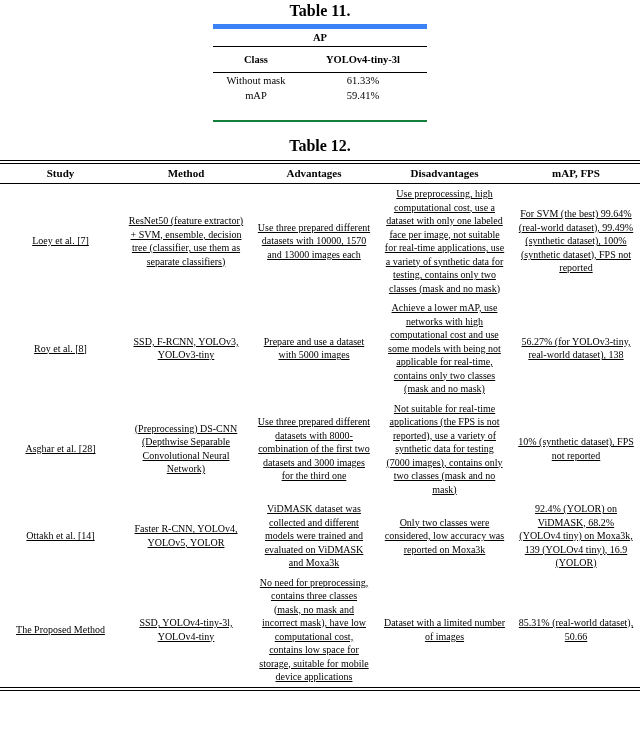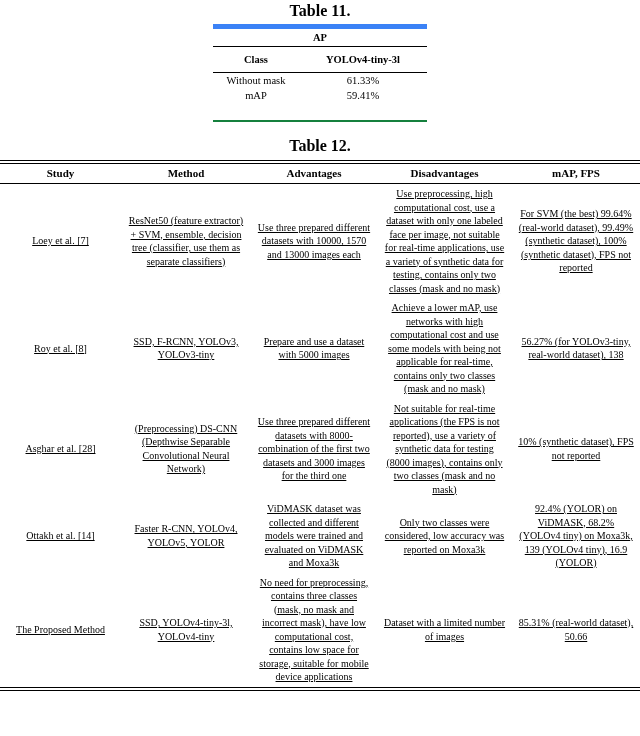--- a/index.html
+++ b/index.html
@@ -143,21 +143,21 @@
         <td>Roy et al. [8]</td>
         <td>SSD, F-RCNN, YOLOv3, YOLOv3-tiny</td>
         <td>Prepare and use a dataset with 5000 images</td>
         <td>Achieve a lower mAP, use networks with high computational cost and use some models with being not applicable for real-time, contains only two classes (mask and no mask)</td>
         <td>56.27% (for YOLOv3-tiny, real-world dataset), 138</td>
       </tr>
       <tr>
         <td>Asghar et al. [28]</td>
         <td>(Preprocessing) DS-CNN (Depthwise Separable Convolutional Neural Network)</td>
         <td>Use three prepared different datasets with 8000-combination of the first two datasets and 3000 images for the third one</td>
-        <td>Not suitable for real-time applications (the FPS is not reported), use a variety of synthetic data for testing (8000 images), contains only two classes (mask and no mask)</td>
+        <td>Not suitable for real-time applications (the FPS is not reported), use a variety of synthetic data for testing (7000 images), contains only two classes (mask and no mask)</td>
         <td>10% (synthetic dataset), FPS not reported</td>
       </tr>
       <tr>
         <td>Ottakh et al. [14]</td>
         <td>Faster R-CNN, YOLOv4, YOLOv5, YOLOR</td>
         <td>ViDMASK dataset was collected and different models were trained and evaluated on ViDMASK and Moxa3k</td>
         <td>Only two classes were considered, low accuracy was reported on Moxa3k</td>
         <td>92.4% (YOLOR) on ViDMASK, 68.2% (YOLOv4 tiny) on Moxa3k, 139 (YOLOv4 tiny), 16.9 (YOLOR)</td>
       </tr>
       <tr>

